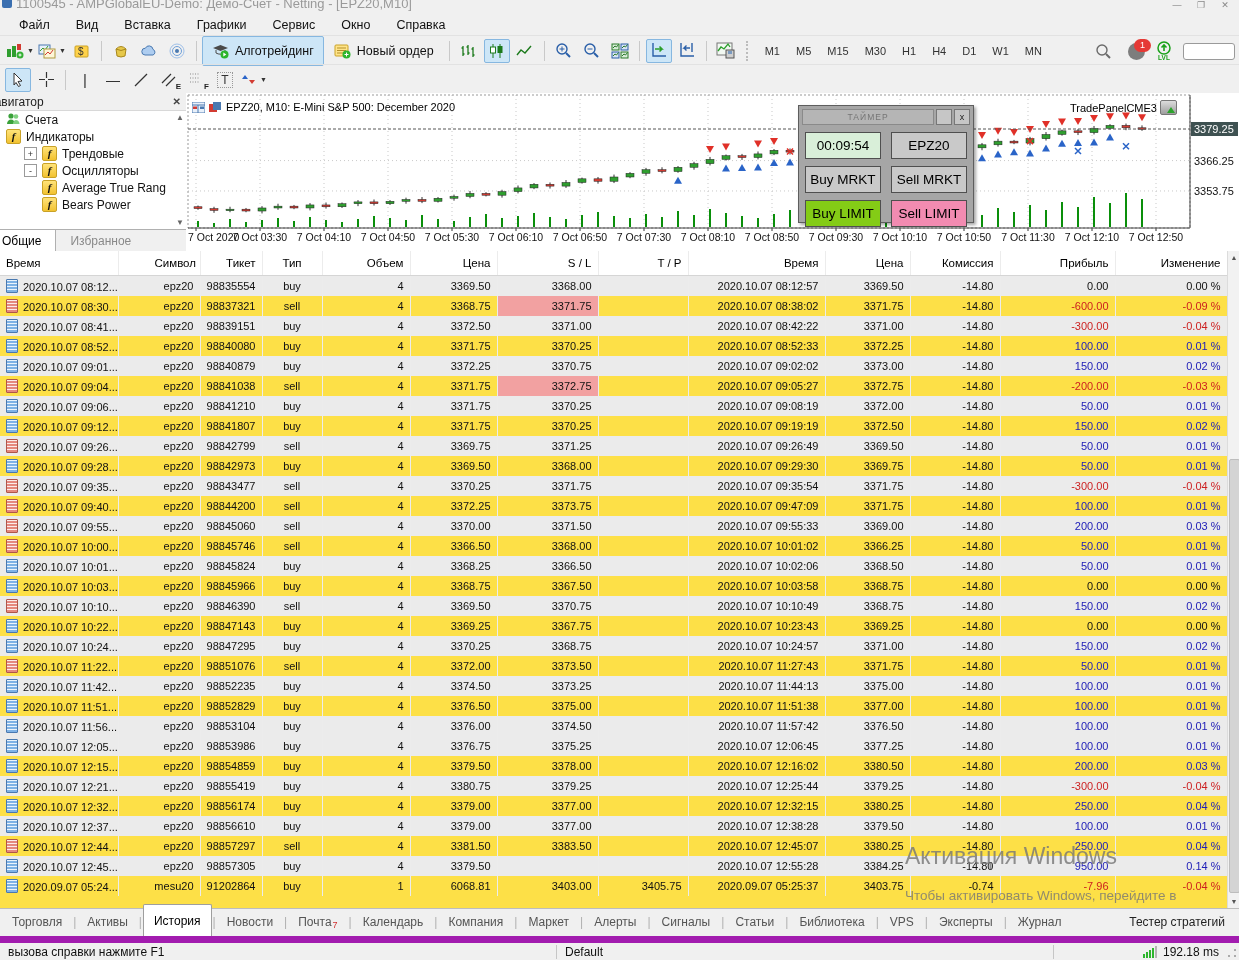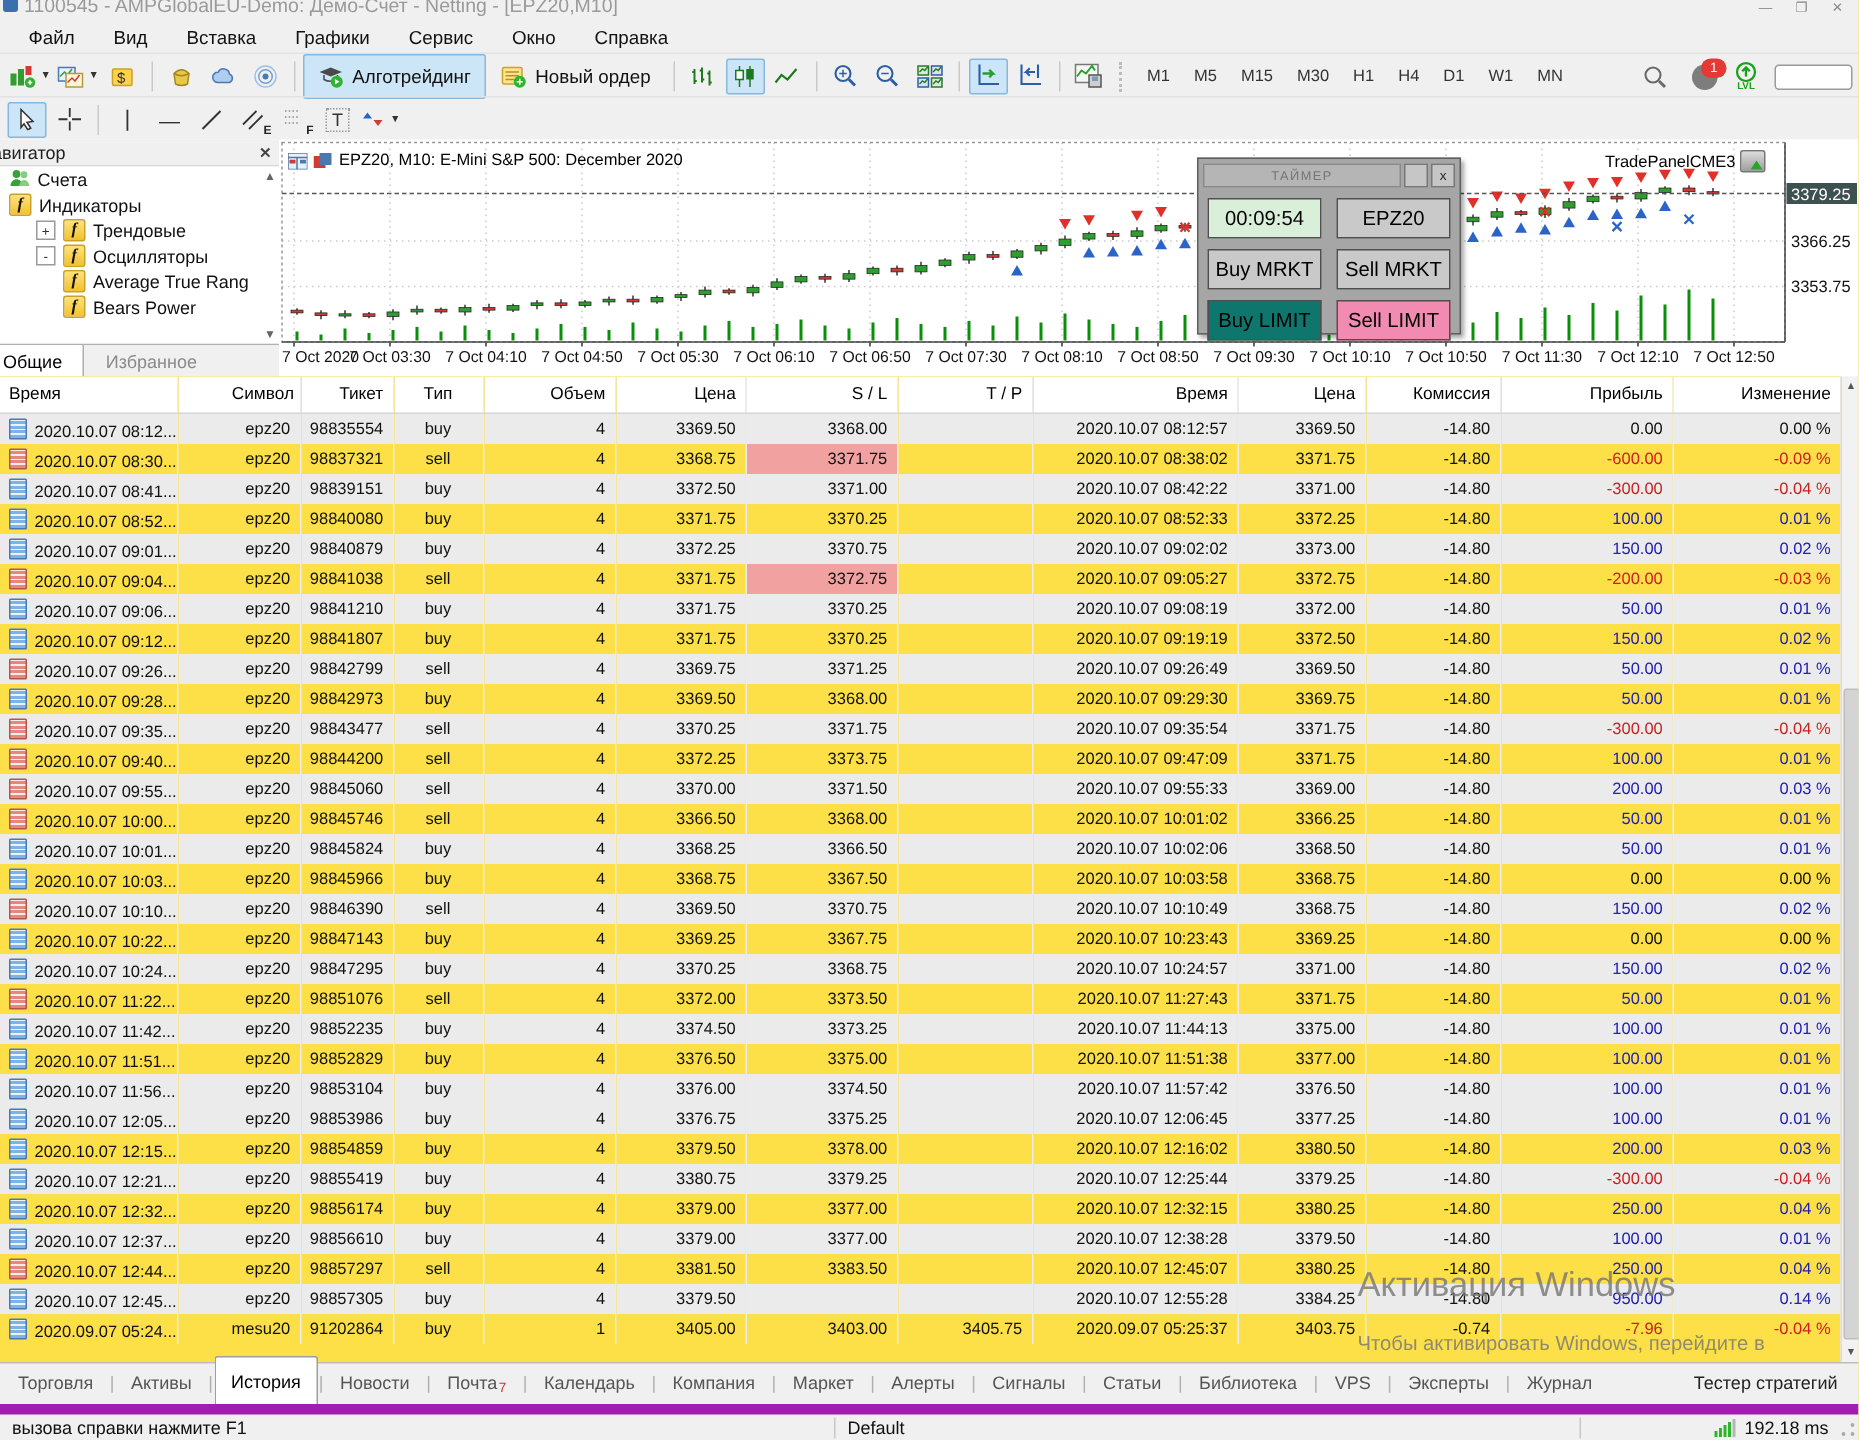--- a/index.html
+++ b/index.html
@@ -62,21 +62,21 @@
   
   .timer-panel{position:absolute;left:612px;top:12px;width:176px;height:118px;background:#a6a6a6;border:1px solid #5e5e5e;
                box-shadow:2px 2px 3px rgba(0,0,0,.35);z-index:6;padding:3px;box-sizing:border-box}
   .tp-head{display:flex;gap:2px;height:16px}
   .tp-title-field{flex:1;background:#b5b5b5;border:1px solid #8a8a8a;color:#757575;font-size:8.5px;letter-spacing:1px;
                   display:flex;align-items:center;justify-content:center}
   .tp-hbtn{width:16px;height:16px;background:#c6c6c6;border:1px solid #777;font-size:9px;display:flex;align-items:center;justify-content:center;box-sizing:border-box;color:#222}
   .tp-grid{display:grid;grid-template-columns:1fr 1fr;gap:7px 10px;margin-top:7px;padding:0 3px}
   .tp-btn{height:25px;border:1px solid #4f4f4f;background:#c9c9c9;display:flex;align-items:center;justify-content:center;font-size:13.5px;color:#000}
   .tp-btn.timer{background:#d9efd9}
-  .tp-btn.buylimit{background:#0f766e}
+  .tp-btn.buylimit{background:#84cc16}
   .tp-btn.selllimit{background:#f28bb1}
   
   .tablewrap{left:0;top:251px;width:1227px;height:657px;background:#fde047;overflow:hidden}
   table{border-collapse:collapse;table-layout:fixed;width:1227px;font-size:11px}
   th{height:24px;font-weight:normal;font-size:11.5px;color:#000;background:#fff;border-bottom:1px solid #d5d5d5;
      border-right:1px solid #ececec;padding:0 6px;white-space:nowrap;overflow:hidden}
   td{height:20px;padding:0 6px;border-right:1px solid #ececec;white-space:nowrap;overflow:hidden}
   tr.odd td{background:#ebebeb}
   .r{text-align:right}.c{text-align:center}.l{text-align:left}
   td.slhit{background:#f2a1a1}
@@ -1189,21 +1189,21 @@
           <td class="r">-14.80</td>
           <td class="r pos">950.00</td>
           <td class="r pos">0.14 %</td>
         </tr>
         <tr class="even">
           <td class="l"><span class="doc buy"></span><span>2020.09.07 05:24...</span></td>
           <td class="r">mesu20</td>
           <td class="r">91202864</td>
           <td class="c">buy</td>
           <td class="r">1</td>
-          <td class="r">3405.00</td>
+          <td class="r">6068.81</td>
           <td class="r">3403.00</td>
           <td class="r">3405.75</td>
           <td class="r">2020.09.07 05:25:37</td>
           <td class="r">3403.75</td>
           <td class="r">-0.74</td>
           <td class="r neg">-7.96</td>
           <td class="r neg">-0.04 %</td>
         </tr>
       </tbody>
   </table>

